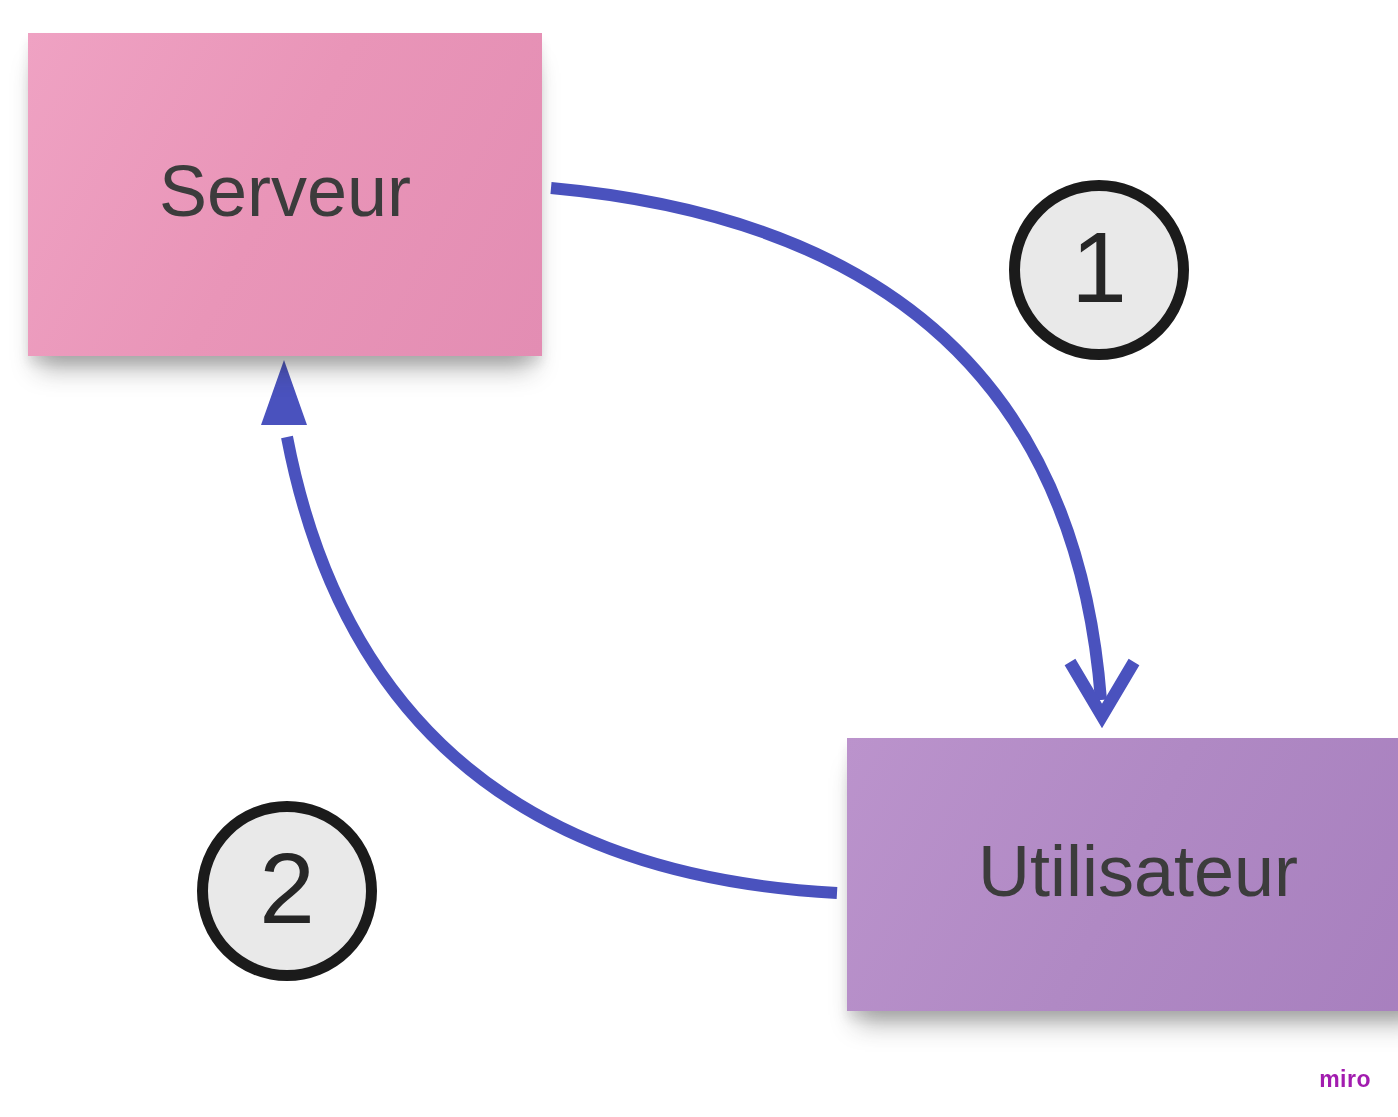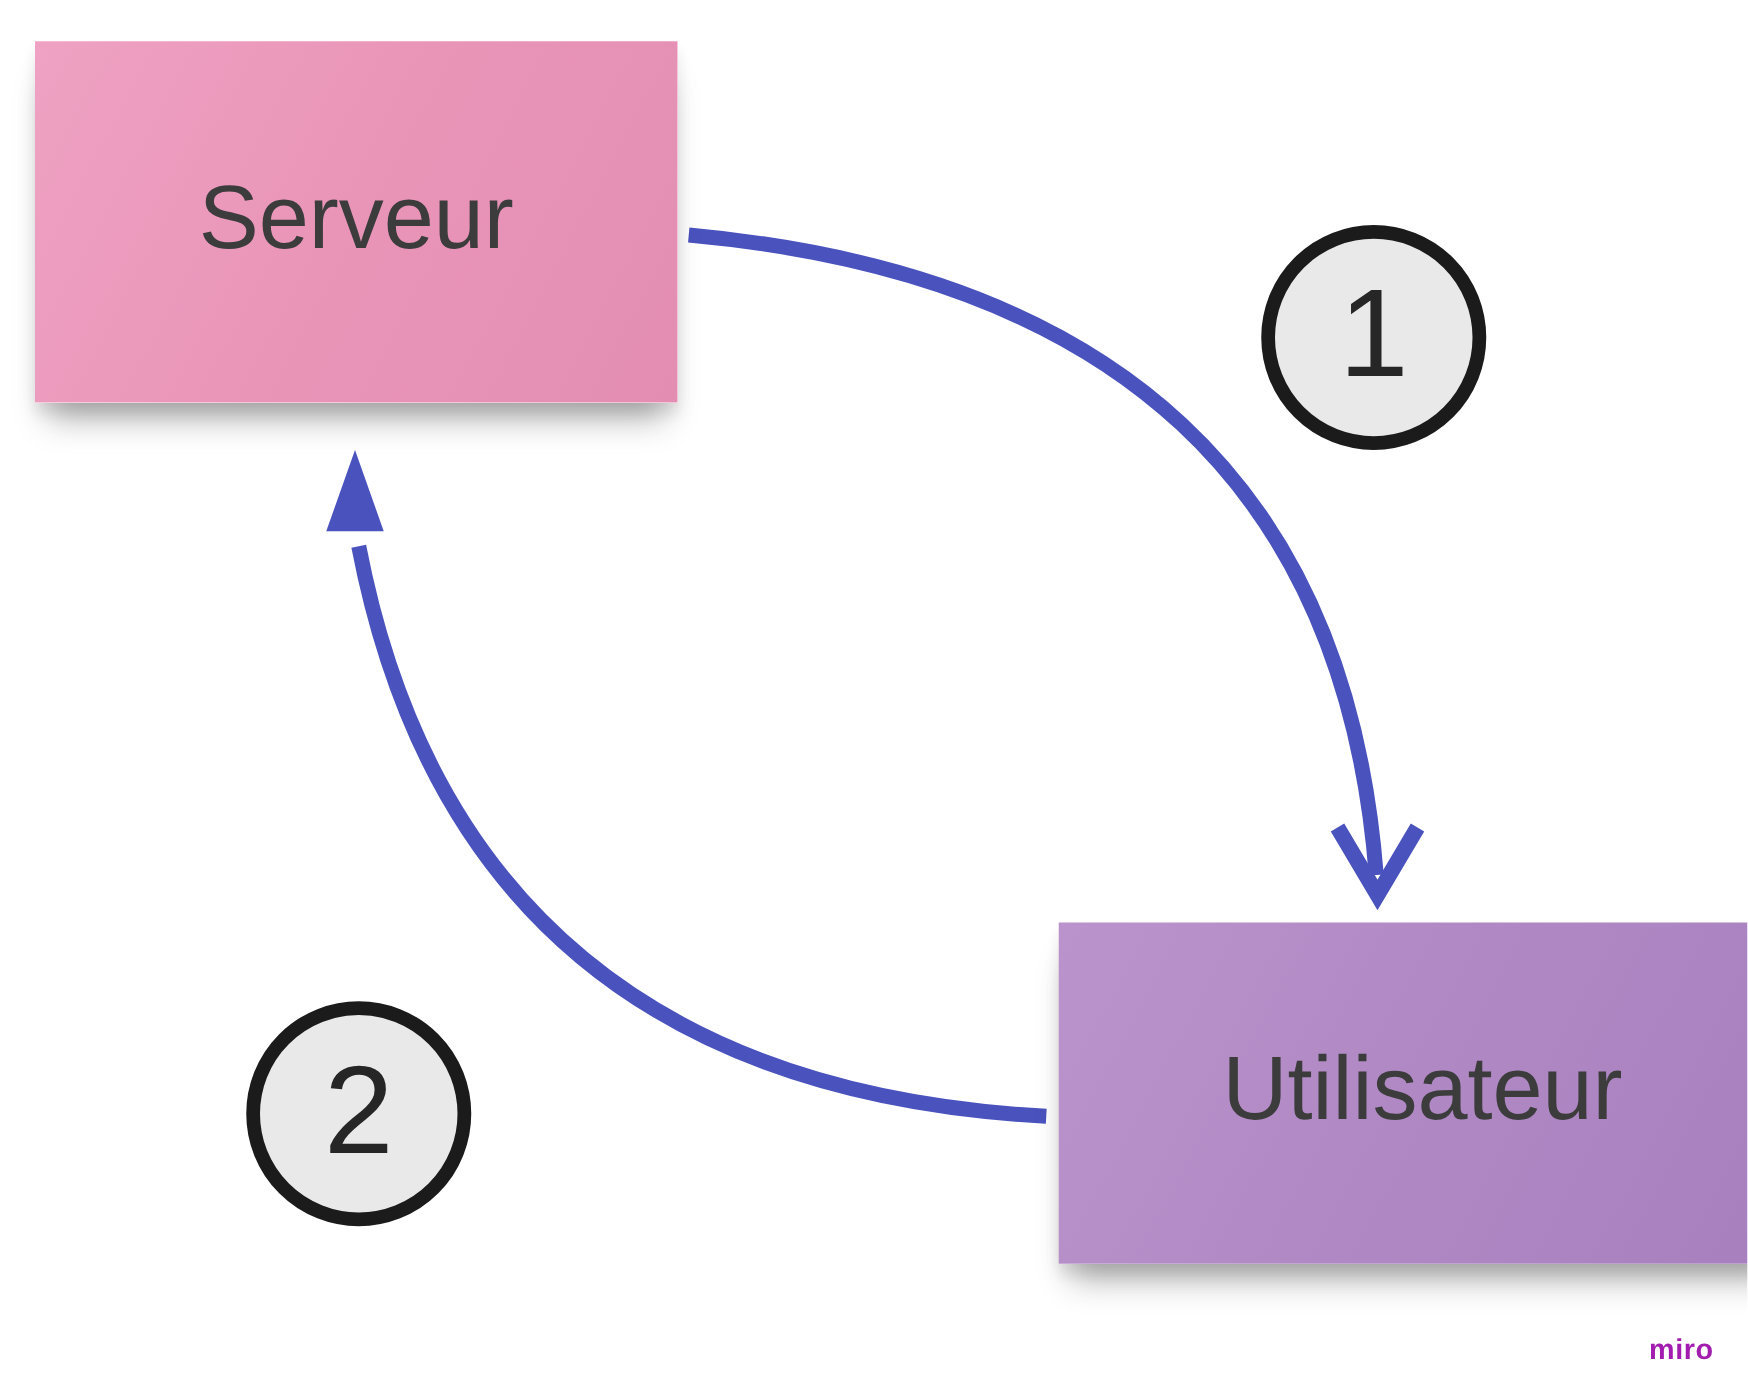--- a/index.html
+++ b/index.html
@@ -40,21 +40,21 @@
   }
   .note {
     position: absolute;
     display: flex;
     align-items: center;
     justify-content: center;
     box-shadow: 0 8px 10px rgba(40,40,40,0.10), 0 22px 24px -10px rgba(40,40,40,0.38);
   }
   .note-pink {
     left: 28px; top: 33px;
-    width: 514px; height: 289px;
+    width: 514px; height: 323px;
     background: linear-gradient(118deg, #efa2c3 0%, #e995b8 48%, #e38db3 100%);
   }
   .note-purple {
     left: 847px; top: 738px;
     width: 582px; height: 273px;
     background: linear-gradient(118deg, #bb93cc 0%, #b089c4 48%, #a77fbe 100%);
   }
   .note-label {
     color: #3c3c3c;
     font-size: 72px;

